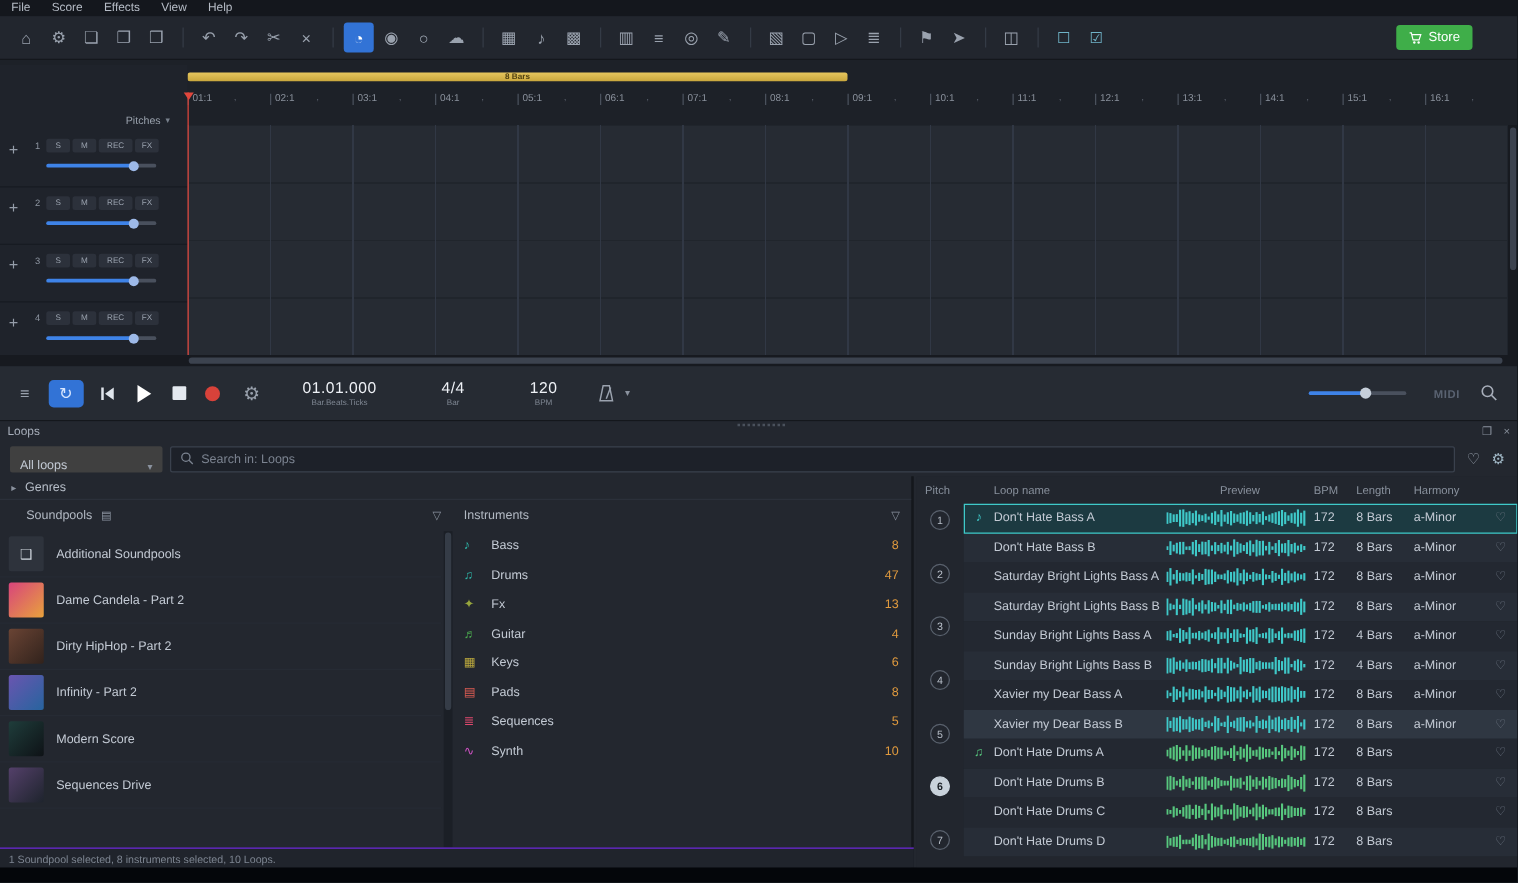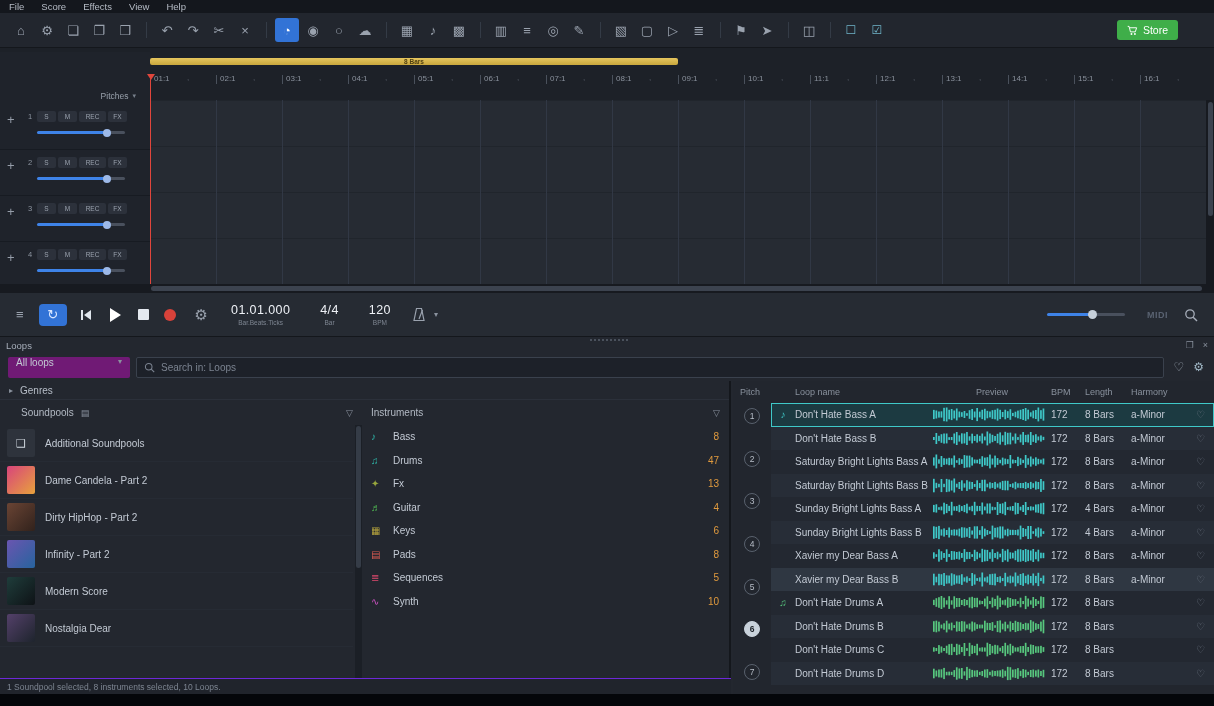--- a/index.html
+++ b/index.html
@@ -64,38 +64,38 @@
   
   .transport{position:absolute;top:293px;left:0;right:0;height:44px;background:#262b33;
              display:flex;align-items:center;padding:0 16px;border-bottom:1px solid #14171c;}
   .tr-menu{color:#9aa2ae;font-size:13px;margin-right:15px;}
   .loop-btn{width:28px;height:22px;border-radius:4px;background:#3273d6;color:#d8e6ff;font-size:13px;
             display:flex;align-items:center;justify-content:center;margin-right:13px;}
   .tp-btn{margin-right:15px;display:flex;align-items:center;justify-content:center;}
   .stop-square{width:11px;height:11px;background:#e4e9f0;border-radius:1px;}
   .record-dot{width:12px;height:12px;border-radius:50%;background:#d8423a;}
   .tr-gear{color:#99a1ad;font-size:15px;margin:0 8px 0 4px;}
-  .pos-group{text-align:center;margin:0 15px;}
+  .pos-group{text-align:center;margin:0 26px;}
   .pos-value{font-size:12.5px;color:#eef1f6;letter-spacing:.4px;}
   .pos-label{font-size:6.5px;color:#7e8692;margin-top:2px;}
   .metro{margin-left:6px;display:flex;align-items:center;}
   .metro-caret{font-size:8px;color:#8a929e;margin-left:8px;}
   .spacer{flex:1;}
   .vol-slider{position:relative;width:78px;height:3px;border-radius:2px;margin-right:22px;
               background:linear-gradient(to right,#3e83e8 0 55%,#49505d 55%);}
   .vol-slider .handle{position:absolute;left:52%;top:-3px;width:9px;height:9px;border-radius:50%;background:#c6cfda;}
   .midi{font-size:9px;font-weight:bold;color:#596271;letter-spacing:.5px;margin-right:16px;}
 
   
   .loops-panel{position:absolute;top:337px;left:0;right:0;height:357px;background:#23272f;}
   .panel-titlebar{height:16px;display:flex;align-items:center;padding:0 6px;font-size:9.5px;color:#a7aeba;position:relative;}
   .resize-dots{position:absolute;left:590px;top:2px;width:38px;border-top:2px dotted #4a515c;}
   .panel-win-icons{margin-left:auto;display:flex;gap:9px;font-size:9px;color:#8a929e;}
   .panel-controls{display:flex;align-items:center;height:28px;padding:0 8px;gap:6px;}
-  .dropdown{width:122px;height:21px;background:#701a75;border-radius:2px;display:flex;align-items:flex-start;
+  .dropdown{width:122px;height:21px;background:#404040;border-radius:2px;display:flex;align-items:flex-end;
             padding:0 8px;font-size:10px;color:#c3cad4;gap:16px;}
   .dropdown .caret{margin-left:auto;font-size:8px;color:#8a929e;}
   .searchbar{flex:1;height:21px;background:#1d2129;border:1px solid #3a414d;border-radius:2px;
              display:flex;align-items:center;padding:0 7px;gap:6px;}
   .search-input{flex:1;background:transparent;border:none;outline:none;color:#c3cad4;font-size:10px;
                 font-family:inherit;cursor:text;}
   .search-input::placeholder{color:#7b8390;}
   .ctrl-heart{font-size:12px;color:#97a0ac;margin:0 3px;}
   .ctrl-gear{font-size:12px;color:#9fb6c4;margin-right:2px;}
 
@@ -487,21 +487,21 @@
               </div>
 
 
               <div class="sp-item">
                 <span class="sp-thumb" style="background: linear-gradient(135deg, rgb(31, 61, 59), rgb(14, 18, 22));"></span>
                 <span class="sp-name">Modern Score</span>
               </div>
 
               <div class="sp-item">
                 <span class="sp-thumb" style="background: linear-gradient(135deg, rgb(84, 64, 106), rgb(30, 36, 45));"></span>
-                <span class="sp-name">Nostalgia Dear</span>
+                <span class="sp-name">Sequences Drive</span>
               </div>
 
           </div>
           <div class="sp-scroll">
               <span class="thumb"></span>
             </div>
         </div>
         <div class="instruments-col">
           <div class="col-header">
             <span>Instruments</span>

